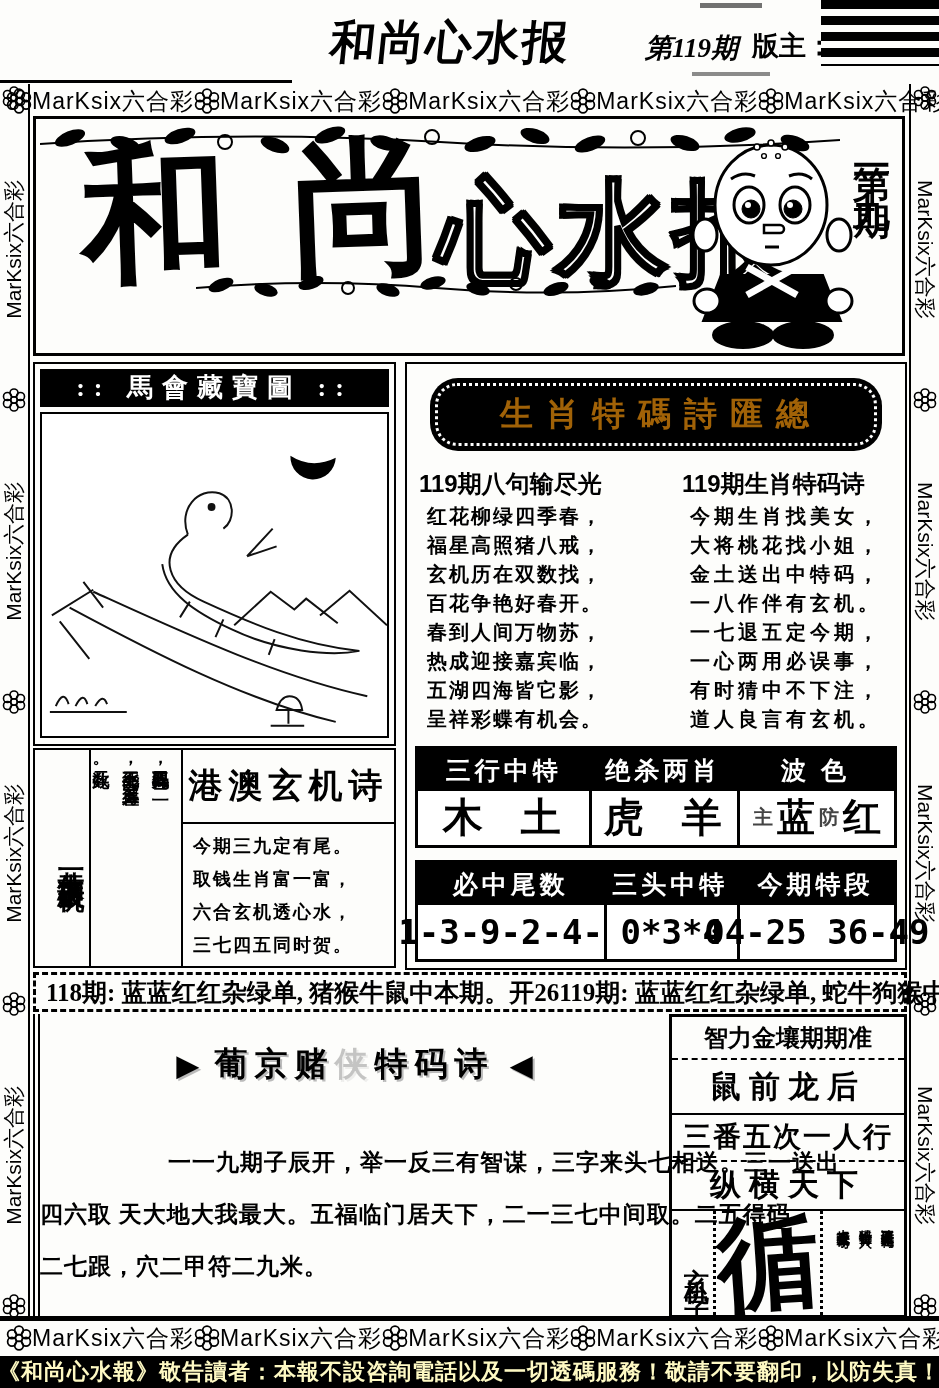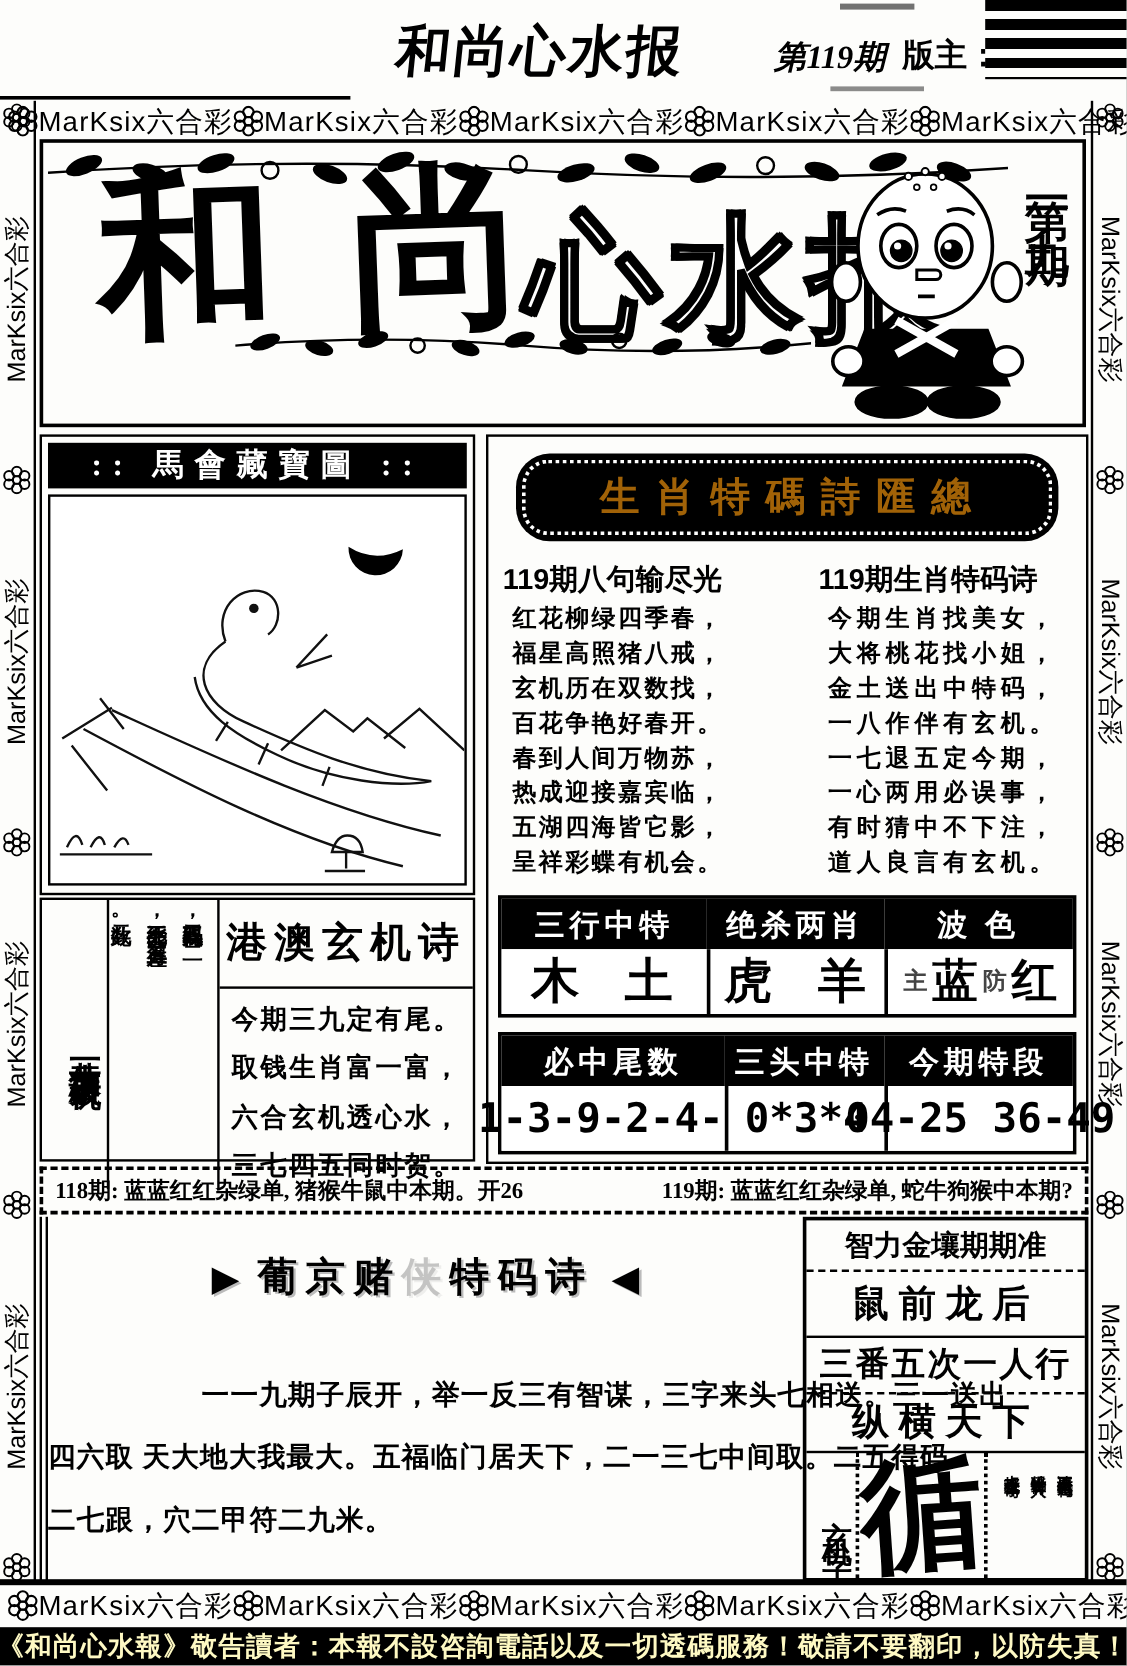--- a/index.html
+++ b/index.html
@@ -59,21 +59,21 @@
   .immortal{left:33px;top:748px;width:363px;height:220px;border:2px solid #000;box-sizing:border-box;
     display:grid;grid-template-columns:56px 92px 1fr;}
   .imm-left{border-right:2px solid #000;writing-mode:vertical-rl;font-size:27px;font-weight:900;
     font-family:"Liberation Serif",serif;text-align:center;padding:8px 0;letter-spacing:2px;}
   .imm-mid{border-right:2px solid #000;writing-mode:vertical-rl;font-size:17px;font-weight:bold;
     font-family:"Liberation Serif",serif;padding:8px 6px;line-height:1.75;}
   .imm-poem{display:flex;flex-direction:column;}
   .imm-poem-title{border-bottom:2px solid #000;font-size:34px;font-weight:900;text-align:center;
     padding:13px 0;font-family:"Liberation Serif",serif;letter-spacing:6px;}
   .imm-poem-lines{padding:6px 0 0 10px;}
-  .imm-line{font-size:22px;font-weight:bold;font-family:"Liberation Serif",serif;line-height:1.83;letter-spacing:2px;}
+  .imm-line{font-size:18px;font-weight:bold;font-family:"Liberation Serif",serif;line-height:1.83;letter-spacing:2px;}
 
   
   .sx-box{left:405px;top:362px;width:502px;height:608px;border:2px solid #000;box-sizing:border-box;}
   .sx-pill{margin:14px auto 6px;width:452px;background:#000;border-radius:28px;padding:5px;box-sizing:border-box;}
   .sx-pill-inner{border:3px dotted #fff;border-radius:22px;color:#a16207;font-size:33px;font-weight:bold;
     letter-spacing:13px;text-align:center;font-family:"Liberation Serif",serif;padding:6px 0 6px 10px;}
   .sx-cols{display:flex;padding:10px 4px 0 12px;}
   .sx-col{width:50%;}
   .sx-title{font-size:24px;font-weight:bold;line-height:1.45;}
   .sx-line{font-size:20px;font-weight:bold;font-family:"Liberation Serif",serif;line-height:1.45;
@@ -91,21 +91,21 @@
   .lt-val{background:#fff;text-align:center;height:54px;display:flex;align-items:center;justify-content:center;}
   .lt-val + .lt-val{border-left:3px solid #000;}
   .big-cal{font-size:40px;font-weight:900;font-family:"Liberation Serif",serif;letter-spacing:14px;padding-left:10px;}
   .bose-minor{font-size:20px;font-weight:bold;color:#444;margin:0 2px;}
   .bose-major{font-size:38px;font-weight:900;font-family:"Liberation Serif",serif;margin:0 2px;}
   .digits{font-size:34px;font-weight:bold;font-family:"DejaVu Sans Mono",monospace;letter-spacing:0px;white-space:nowrap;}
 
   
   .result-strip{left:33px;top:972px;width:874px;height:40px;border:3px dashed #000;box-sizing:border-box;
     display:flex;justify-content:space-between;align-items:center;padding:0 10px;}
-  .result-text{font-size:19px;font-weight:900;font-family:"Liberation Serif",serif;white-space:nowrap;text-align:center;}
+  .result-text{font-size:25px;font-weight:900;font-family:"Liberation Serif",serif;white-space:nowrap;text-align:center;}
 
   
   .bottom-left{left:33px;top:1014px;width:636px;height:304px;border-left:7px double #000;box-sizing:border-box;}
   .pj-header{margin-top:28px;text-align:center;font-size:33px;font-weight:900;letter-spacing:7px;
     text-shadow:2px 2px 0 #bbb;}
   .pj-arrow{font-size:28px;letter-spacing:0;}
   .pj-faded{opacity:.22;}
   .pj-body{margin-top:50px;padding-right:8px;}
   .pj-line{font-size:23px;font-weight:bold;font-family:"Liberation Serif",serif;line-height:2.25;
     letter-spacing:1px;white-space:nowrap;}

